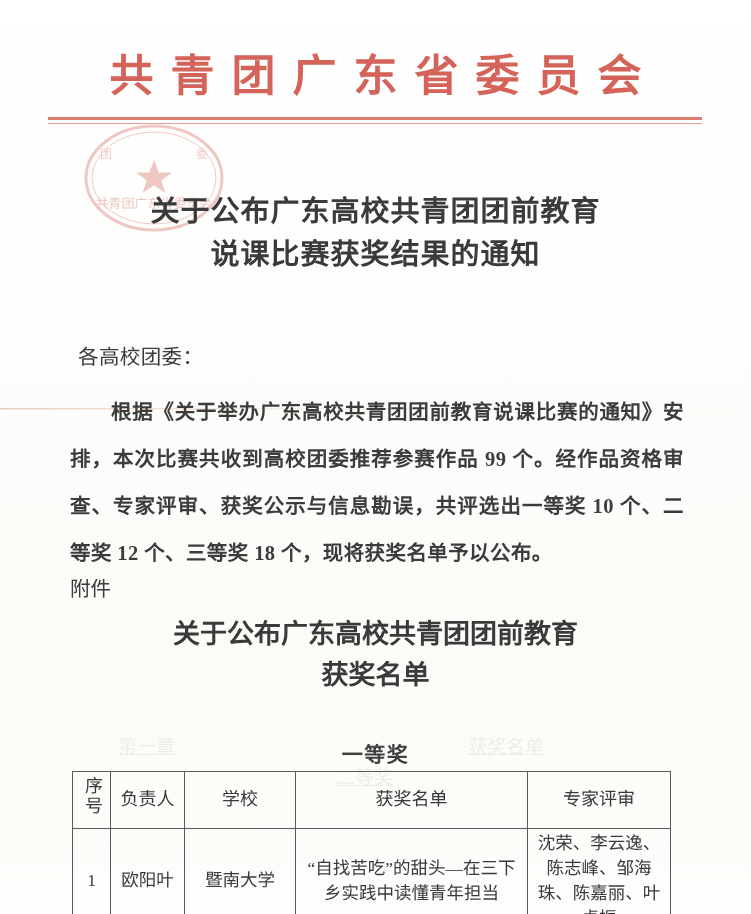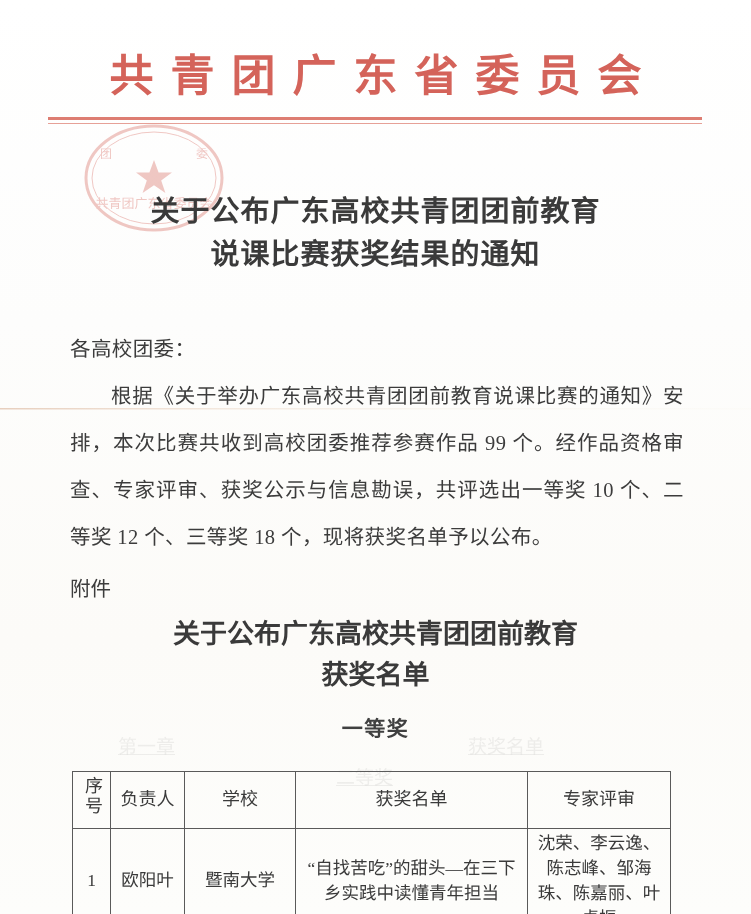--- a/index.html
+++ b/index.html
@@ -112,26 +112,27 @@
     position: absolute;
     left: 70px;
     top: 326px;
     width: 614px;
     font-size: 20.5px;
     color: #3c3c3c;
     line-height: 47px;
     letter-spacing: 0.4px;
     text-align: justify;
   }
-  .salutation { margin: 0; }
+  .salutation { margin: 8px; }
   .para {
     margin: 0;
     text-indent: 2em;
     text-align: justify;
     text-justify: inter-ideograph;
+    font-weight: bold;
   }
 
   
   .attach-label {
     position: absolute;
     left: 70px;
     top: 572px;
     font-size: 20.5px;
     color: #3c3c3c;
     text-align: center;
@@ -145,21 +146,21 @@
     font-size: 27px;
     font-weight: 700;
     color: #3a3a3a;
     line-height: 1.52;
   }
   .attach-title div { white-space: nowrap; }
 
   .award-level {
     position: absolute;
     left: 0;
-    top: 712px;
+    top: 738px;
     width: 751px;
     text-align: center;
     font-size: 21px;
     font-weight: 700;
     color: #404040;
     letter-spacing: 1.5px;
   }
 
   
   .award-table {

